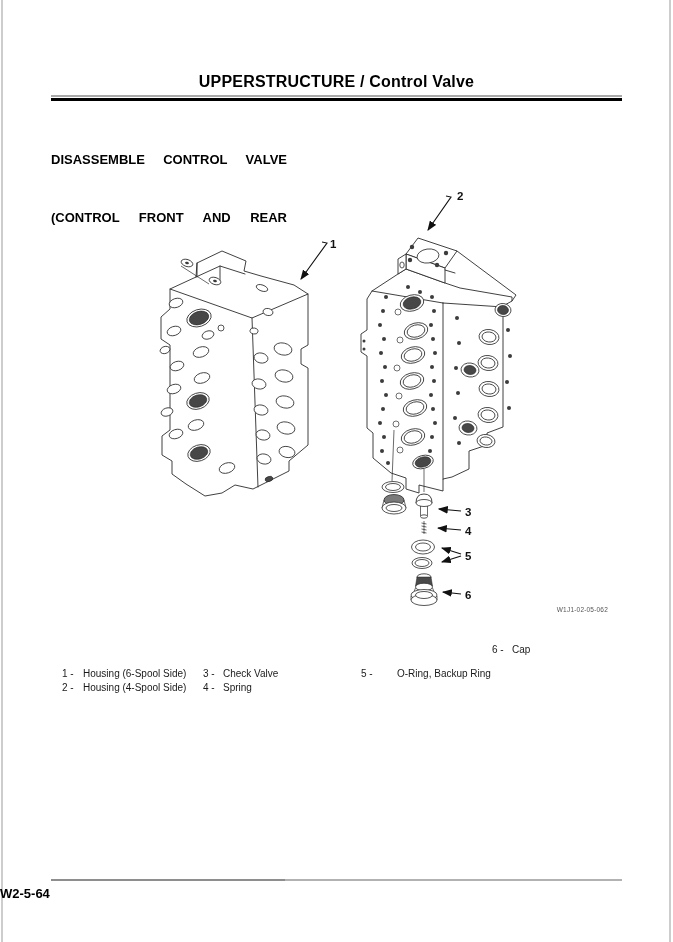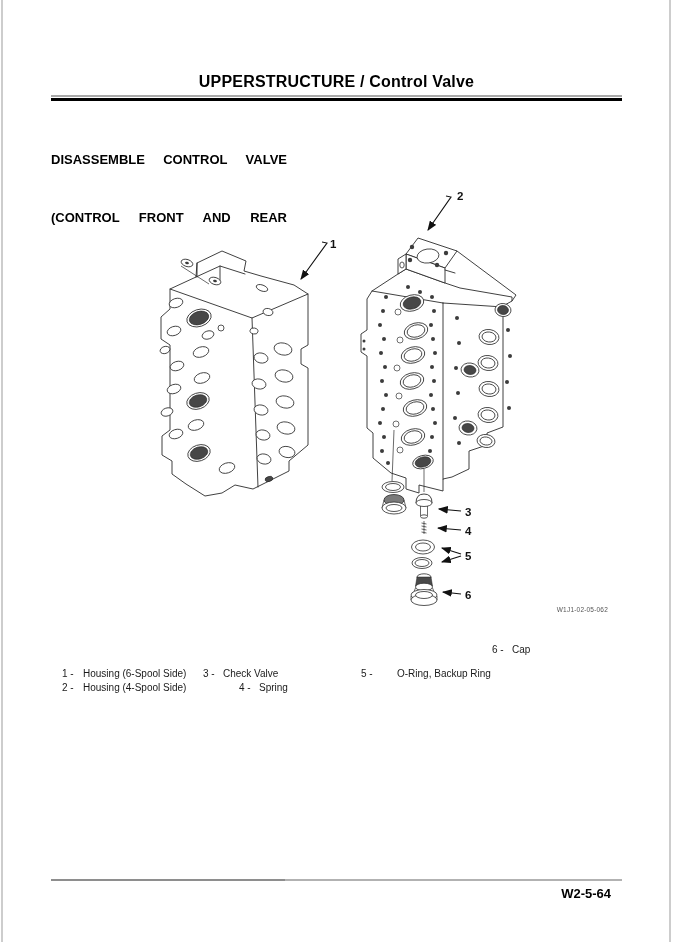--- a/index.html
+++ b/index.html
@@ -40,21 +40,21 @@
 
   .legend-item { position:absolute; font-size:10px; white-space:nowrap; color:#1a1a1a; }
   .lnum { display:inline-block; }
   .w21 { width:21px; } .w20 { width:20px; } .w36 { width:36px; }
 
   .footer-rule {
     position:absolute; left:51px; top:879px; width:571px; height:2px;
     background:linear-gradient(to right, #8e8e8e 0 41%, #b2b2b2 41%);
   }
   .page-num {
-    position:absolute; top:886px; left:0; width:611px; text-align:right;
+    position:absolute; top:886px; left:0; width:611px; text-align:left;
     font-size:13px; font-weight:bold; color:#000;
   }
 </style>
 </head>
 <body>
 
 <div class="page">
   <div class="scan-edge left"></div>
   <div class="scan-edge right"></div>
 
@@ -298,21 +298,21 @@
   <div>
     <div class="legend-item" style="left:62px; top:668px;">
       <span class="lnum w21">1 -</span><span>Housing (6-Spool Side)</span>
     </div>
     <div class="legend-item" style="left:62px; top:682px;">
       <span class="lnum w21">2 -</span><span>Housing (4-Spool Side)</span>
     </div>
     <div class="legend-item" style="left:203px; top:668px;">
       <span class="lnum w20">3 -</span><span>Check Valve</span>
     </div>
-    <div class="legend-item" style="left:203px; top:682px;margin-left:36px;">
+    <div class="legend-item" style="left:203px; top:682px;">
       <span class="lnum w20">4 -</span><span>Spring</span>
     </div>
     <div class="legend-item" style="left:352px; top:668px;padding-left:9px;">
       <span class="lnum w36">5 -</span><span>O-Ring, Backup Ring</span>
     </div>
     <div class="legend-item" style="left:492px; top:644px;">
       <span class="lnum w20">6 -</span><span>Cap</span>
     </div>
   </div>
 

